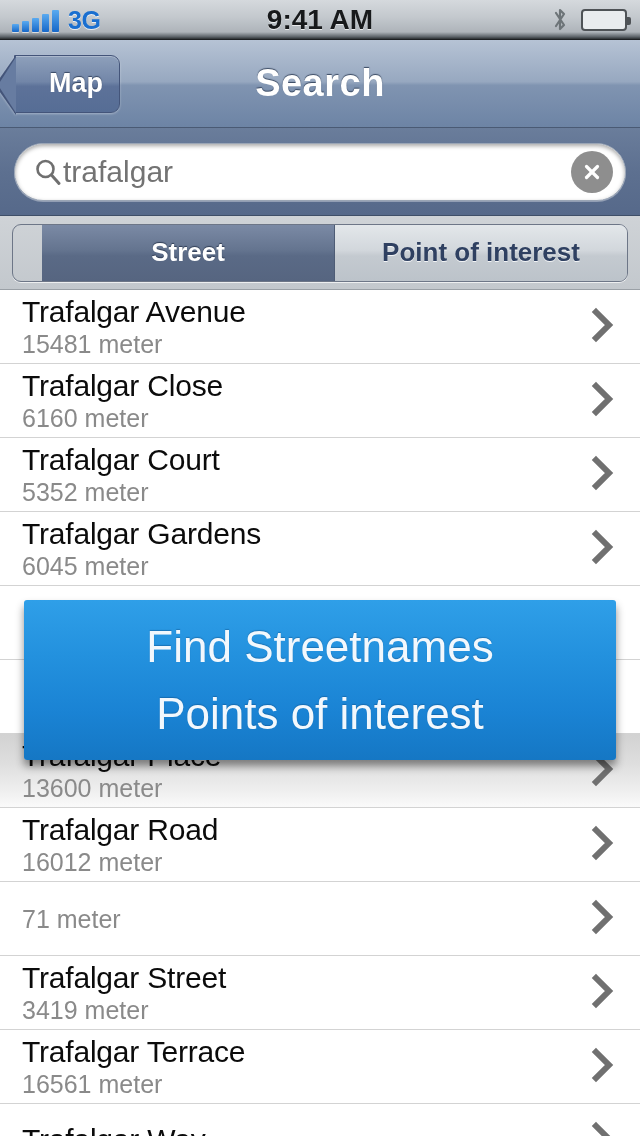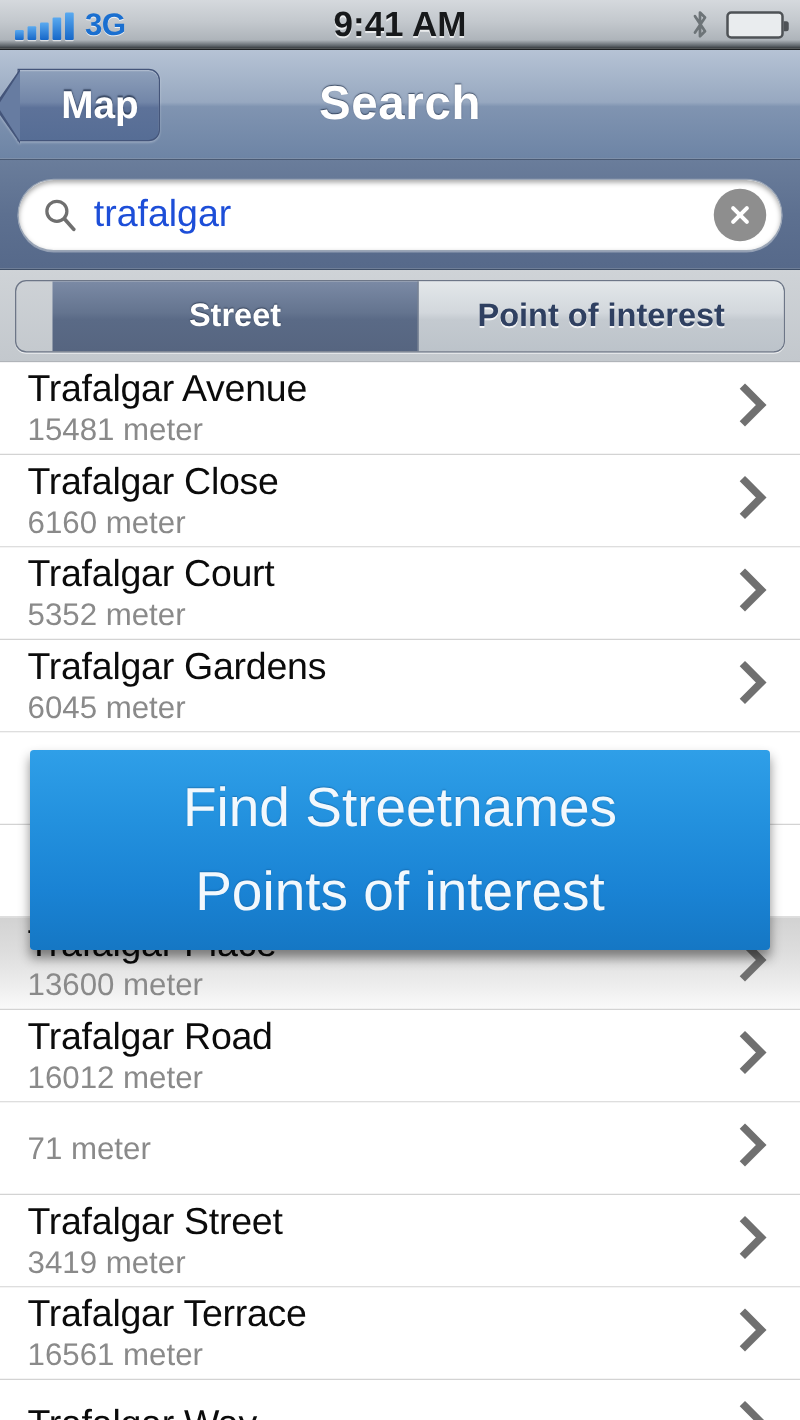--- a/index.html
+++ b/index.html
@@ -77,21 +77,21 @@
   .back-btn {
     position:relative; margin-left:14px; height:58px;
     display:flex; align-items:center; z-index:3;
     filter:drop-shadow(0 1px 1px rgba(255,255,255,.35));
   }
   .back-shape {
     position:relative; height:58px; padding:0 16px 0 34px;
     display:flex; align-items:center; justify-content:center;
     background:linear-gradient(to bottom,#8ea0bb 0%,#7286a8 46%,#5d7299 54%,#566d95 100%);
     border:1px solid #44557a; border-radius:0 9px 9px 0;
-    color:#fff; font-size:31px; font-weight:bold;
+    color:#fff; font-size:27px; font-weight:bold;
     text-shadow:0 -1px 1px rgba(40,55,80,.8);
     box-shadow:inset 0 1px 0 rgba(255,255,255,.28);
     text-align:center;
   }
   .back-shape::before {
     content:""; position:absolute; left:-20px; top:-1px;
     width:0; height:0;
     border-top:30px solid transparent;
     border-bottom:30px solid transparent;
     border-right:21px solid #44557a;
@@ -113,21 +113,21 @@
   }
   .searchfield {
     flex:1; height:58px; background:#ffffff;
     border-radius:29px; display:flex; align-items:center;
     padding:0 8px 0 18px; position:relative;
     box-shadow:inset 0 2px 4px rgba(0,0,0,.35), 0 1px 0 rgba(255,255,255,.35);
     border:1px solid #9aa5b5;
   }
   .mag { width:30px; height:30px; flex:0 0 auto; }
   .search-text {
-    flex:1; font-size:30px; color:#1d4ed8; margin-left:12px;
+    flex:1; font-size:30px; color:#737373; 
     white-space:nowrap; overflow:hidden;
   }
   .clear-btn {
     width:42px; height:42px; border-radius:50%;
     background:#8e8e8e; flex:0 0 auto; margin-right:4px;
     display:flex; align-items:center; justify-content:center;
   }
 
   
   .segband {

